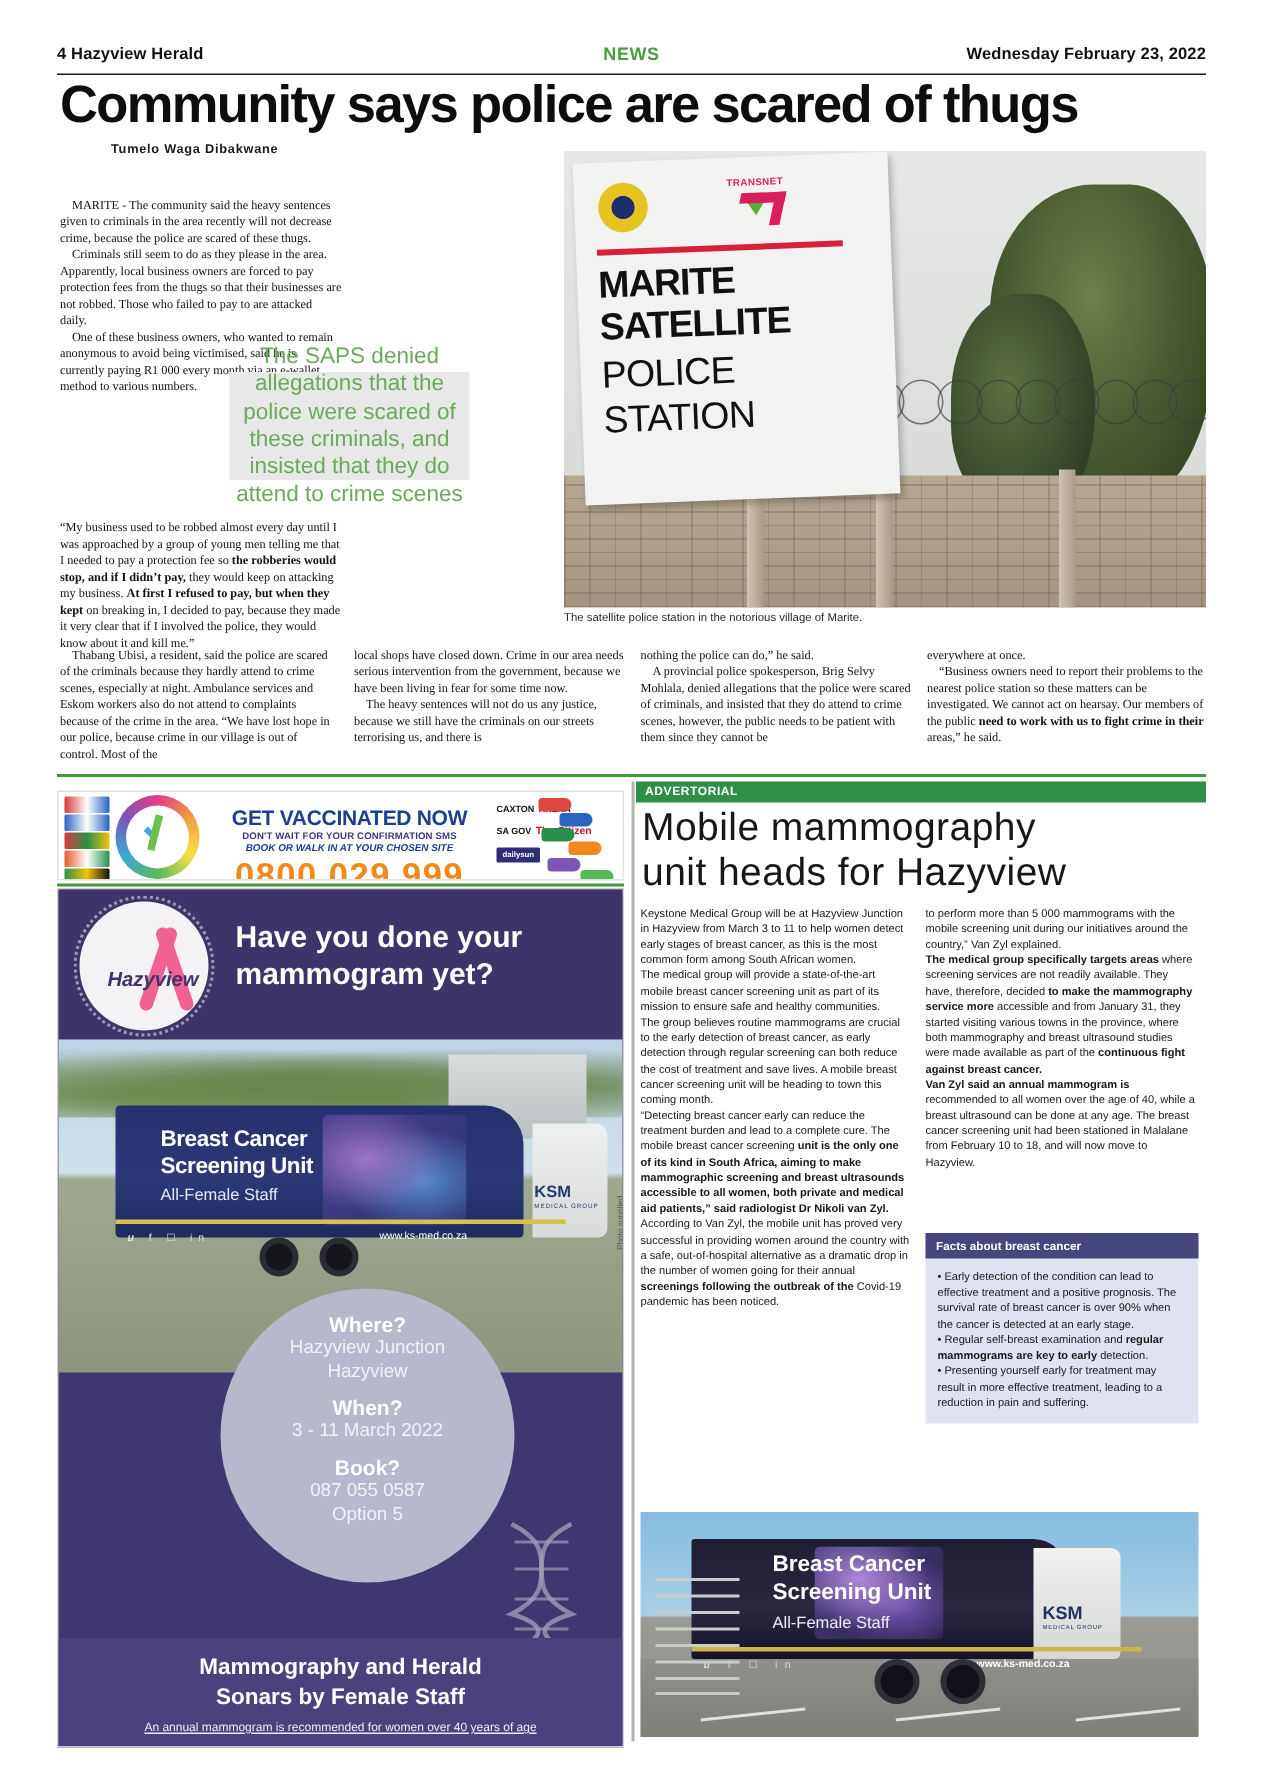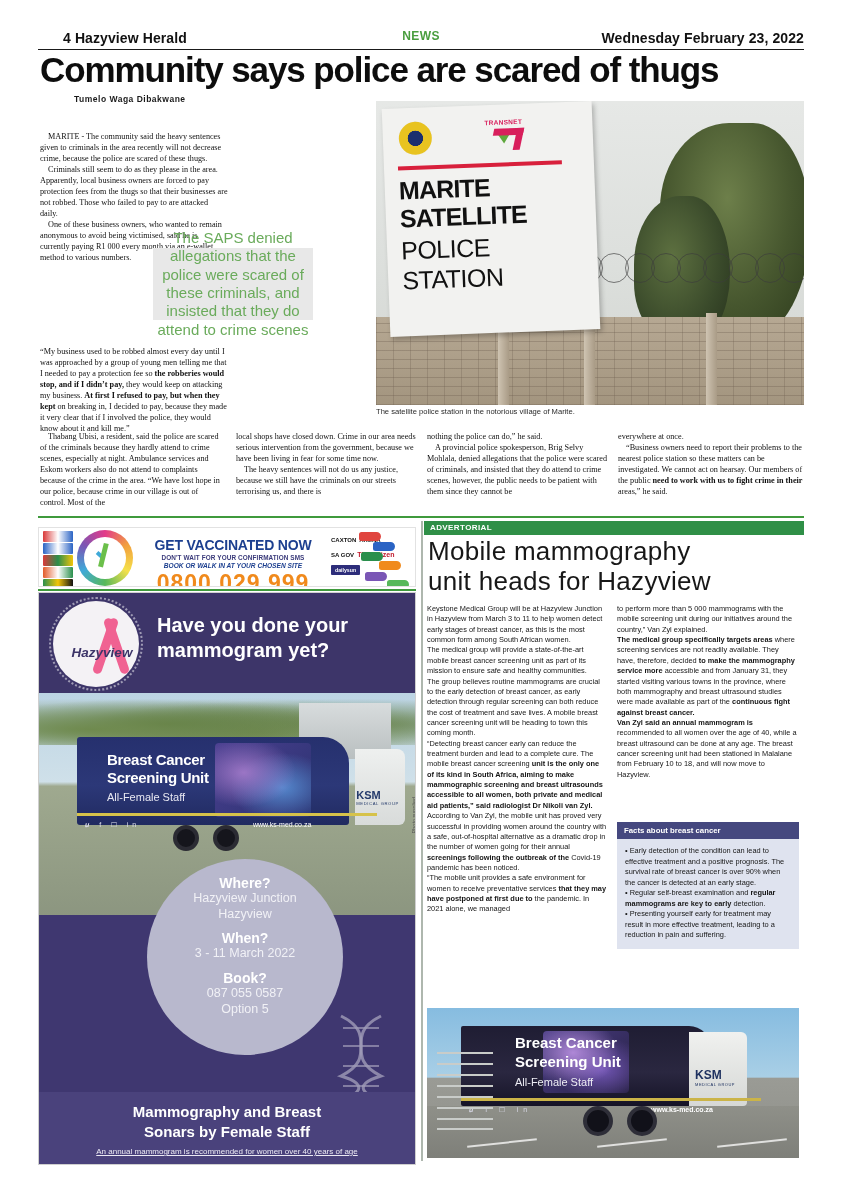--- a/index.html
+++ b/index.html
@@ -16,21 +16,21 @@
   }
 
   
   #masthead {
     position: absolute; left: 38px; top: 30px; width: 766px; height: 20px;
     border-bottom: 1.5px solid #1a1a1a;
     display: flex; align-items: flex-start; justify-content: space-between;
   }
   .mh-left, .mh-right {
     font-family: "Liberation Sans", sans-serif;
-    font-size: 14px; font-weight: bold; color: #111; letter-spacing: .1px; margin-left: 25px;
+    font-size: 11px; font-weight: bold; color: #111; letter-spacing: .1px;
   }
   .mh-center {
     font-family: "Liberation Sans", sans-serif;
     font-size: 12px; font-weight: bold; color: #4a9e3f; letter-spacing: .4px;
     position: absolute; left: 50%; transform: translateX(-50%); top: -1px;
   }
 
   
   #headline {
     position: absolute; left: 40px; top: 52px; width: 764px;
@@ -601,41 +601,40 @@
       <div class="hz-a" style="white-space:pre-line">Hazyview Junction
 Hazyview</div>
       <div class="hz-q">When?</div>
       <div class="hz-a">3 - 11 March 2022</div>
       <div class="hz-q">Book?</div>
       <div class="hz-a" style="white-space:pre-line">087 055 0587
 Option 5</div>
     </div>
 
     <div class="hz-foot">
-      <div class="hz-foot-1">Mammography and Breast</div>
+      <div class="hz-foot-1">Mammography and Herald</div>
       <div class="hz-foot-1">Sonars by Female Staff</div>
       <div class="hz-foot-2">An annual mammogram is recommended for women over 40 years of age</div>
     </div>
   </div>
 
   <div id="adv-vline"></div>
   <div id="adv-bar">
     <span>ADVERTORIAL</span>
   </div>
   <div id="adv-head">
     <div>Mobile mammography</div>
     <div>unit heads for Hazyview</div>
   </div>
 
   <div class="adv-col" id="adv-col1">
     <p>Keystone Medical Group will be at Hazyview Junction in Hazyview from March 3 to 11 to help women detect early stages of breast cancer, as this is the most common form among South African women.</p>
     <p>The medical group will provide a state-of-the-art mobile breast cancer screening unit as part of its mission to ensure safe and healthy communities.</p>
     <p>The group believes routine mammograms are crucial to the early detection of breast cancer, as early detection through regular screening can both reduce the cost of treatment and save lives. A mobile breast cancer screening unit will be heading to town this coming month.</p>
     <p><span>“Detecting breast cancer early can reduce the treatment burden and lead to a complete cure. The mobile breast cancer screening </span><b>unit is the only one of its kind in South Africa, aiming to make mammographic screening and breast ultrasounds accessible to all women, both private and medical aid patients,” said radiologist Dr Nikoli van Zyl.</b><span> According to Van Zyl, the mobile unit has proved very successful in providing women around the country with a safe, out-of-hospital alternative as a dramatic drop in the number of women going for their annual </span><b>screenings following the outbreak of the</b><span> Covid-19 pandemic has been noticed.</span></p>
-    <p><span>“The mobile unit provides a safe environment for women to receive preventative services </span><b>that they may have postponed at first due to</b><span> the pandemic. In 2021 alone, we managed</span></p>
   </div>
 
   <div class="adv-col" id="adv-col2">
     <p>to perform more than 5 000 mammograms with the mobile screening unit during our initiatives around the country,” Van Zyl explained.</p>
     <p><b>The medical group specifically targets areas</b><span> where screening services are not readily available. They have, therefore, decided </span><b>to make the mammography service more</b><span> accessible and from January 31, they started visiting various towns in the province, where both mammography and breast ultrasound studies were made available as part of the </span><b>continuous fight against breast cancer.</b></p>
     <p><b>Van Zyl said an annual mammogram is</b><span> recommended to all women over the age of 40, while a breast ultrasound can be done at any age. The breast cancer screening unit had been stationed in Malalane from February 10 to 18, and will now move to Hazyview.</span></p>
   </div>
 
   <div id="facts-box">
     <div id="facts-title">Facts about breast cancer</div>

